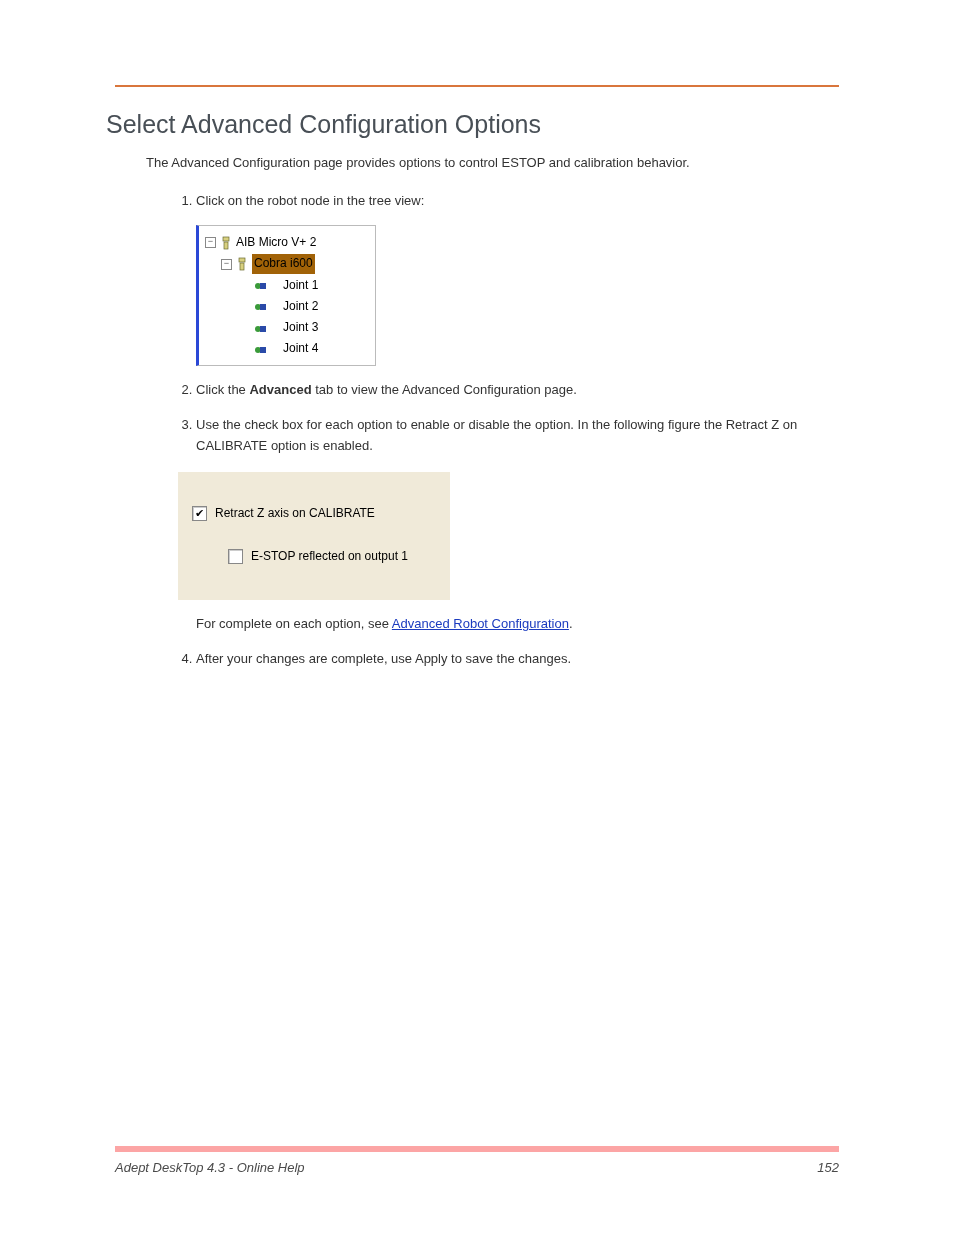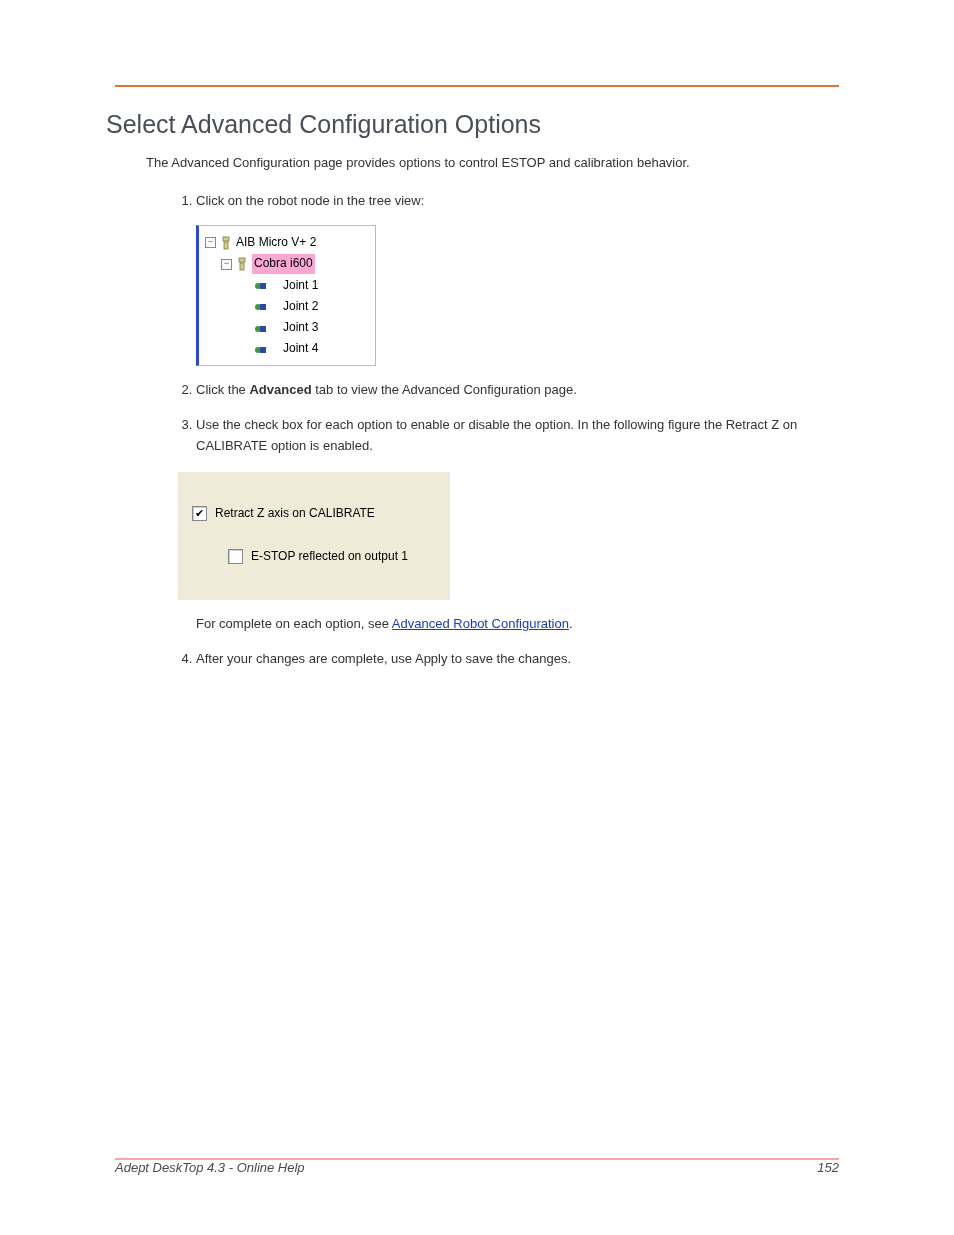--- a/index.html
+++ b/index.html
@@ -88,21 +88,21 @@
   }
   .tv-icon-joint {
     width: 14px;
     height: 12px;
     display: inline-block;
   }
   .tv-row.level1 { padding-left: 2px; }
   .tv-row.level2 { padding-left: 18px; }
   .tv-row.level3 { padding-left: 50px; gap: 16px; }
   .tv-sel {
-    background: #f9a8d4;
+    background: #a16207;
     padding: 0 2px;
   }
   .checkbox-panel {
     background: #f0ead9;
     border-top: 1px solid #fff;
     width: 248px;
     padding: 32px 10px 24px 14px;
     margin: 14px 0 14px -18px;
     font-family: Tahoma, Arial, sans-serif;
     font-size: 12px;
@@ -149,22 +149,22 @@
     color: #1b3bbf;
     text-decoration: underline;
     display: inline-block;
     margin-bottom: 4px;
   }
   .footer {
     position: absolute;
     left: 115px;
     right: 115px;
     bottom: 60px;
-    border-top: 2px solid #fca5a5;
-    padding-top: 0;
+    border-top: 6px solid #fca5a5;
+    padding-top: 8px;
     display: flex;
     justify-content: space-between;
     font-style: italic;
     color: #4a4a4a;
     font-size: 13px;
   }
 </style>
 </head>
 <body>
 

